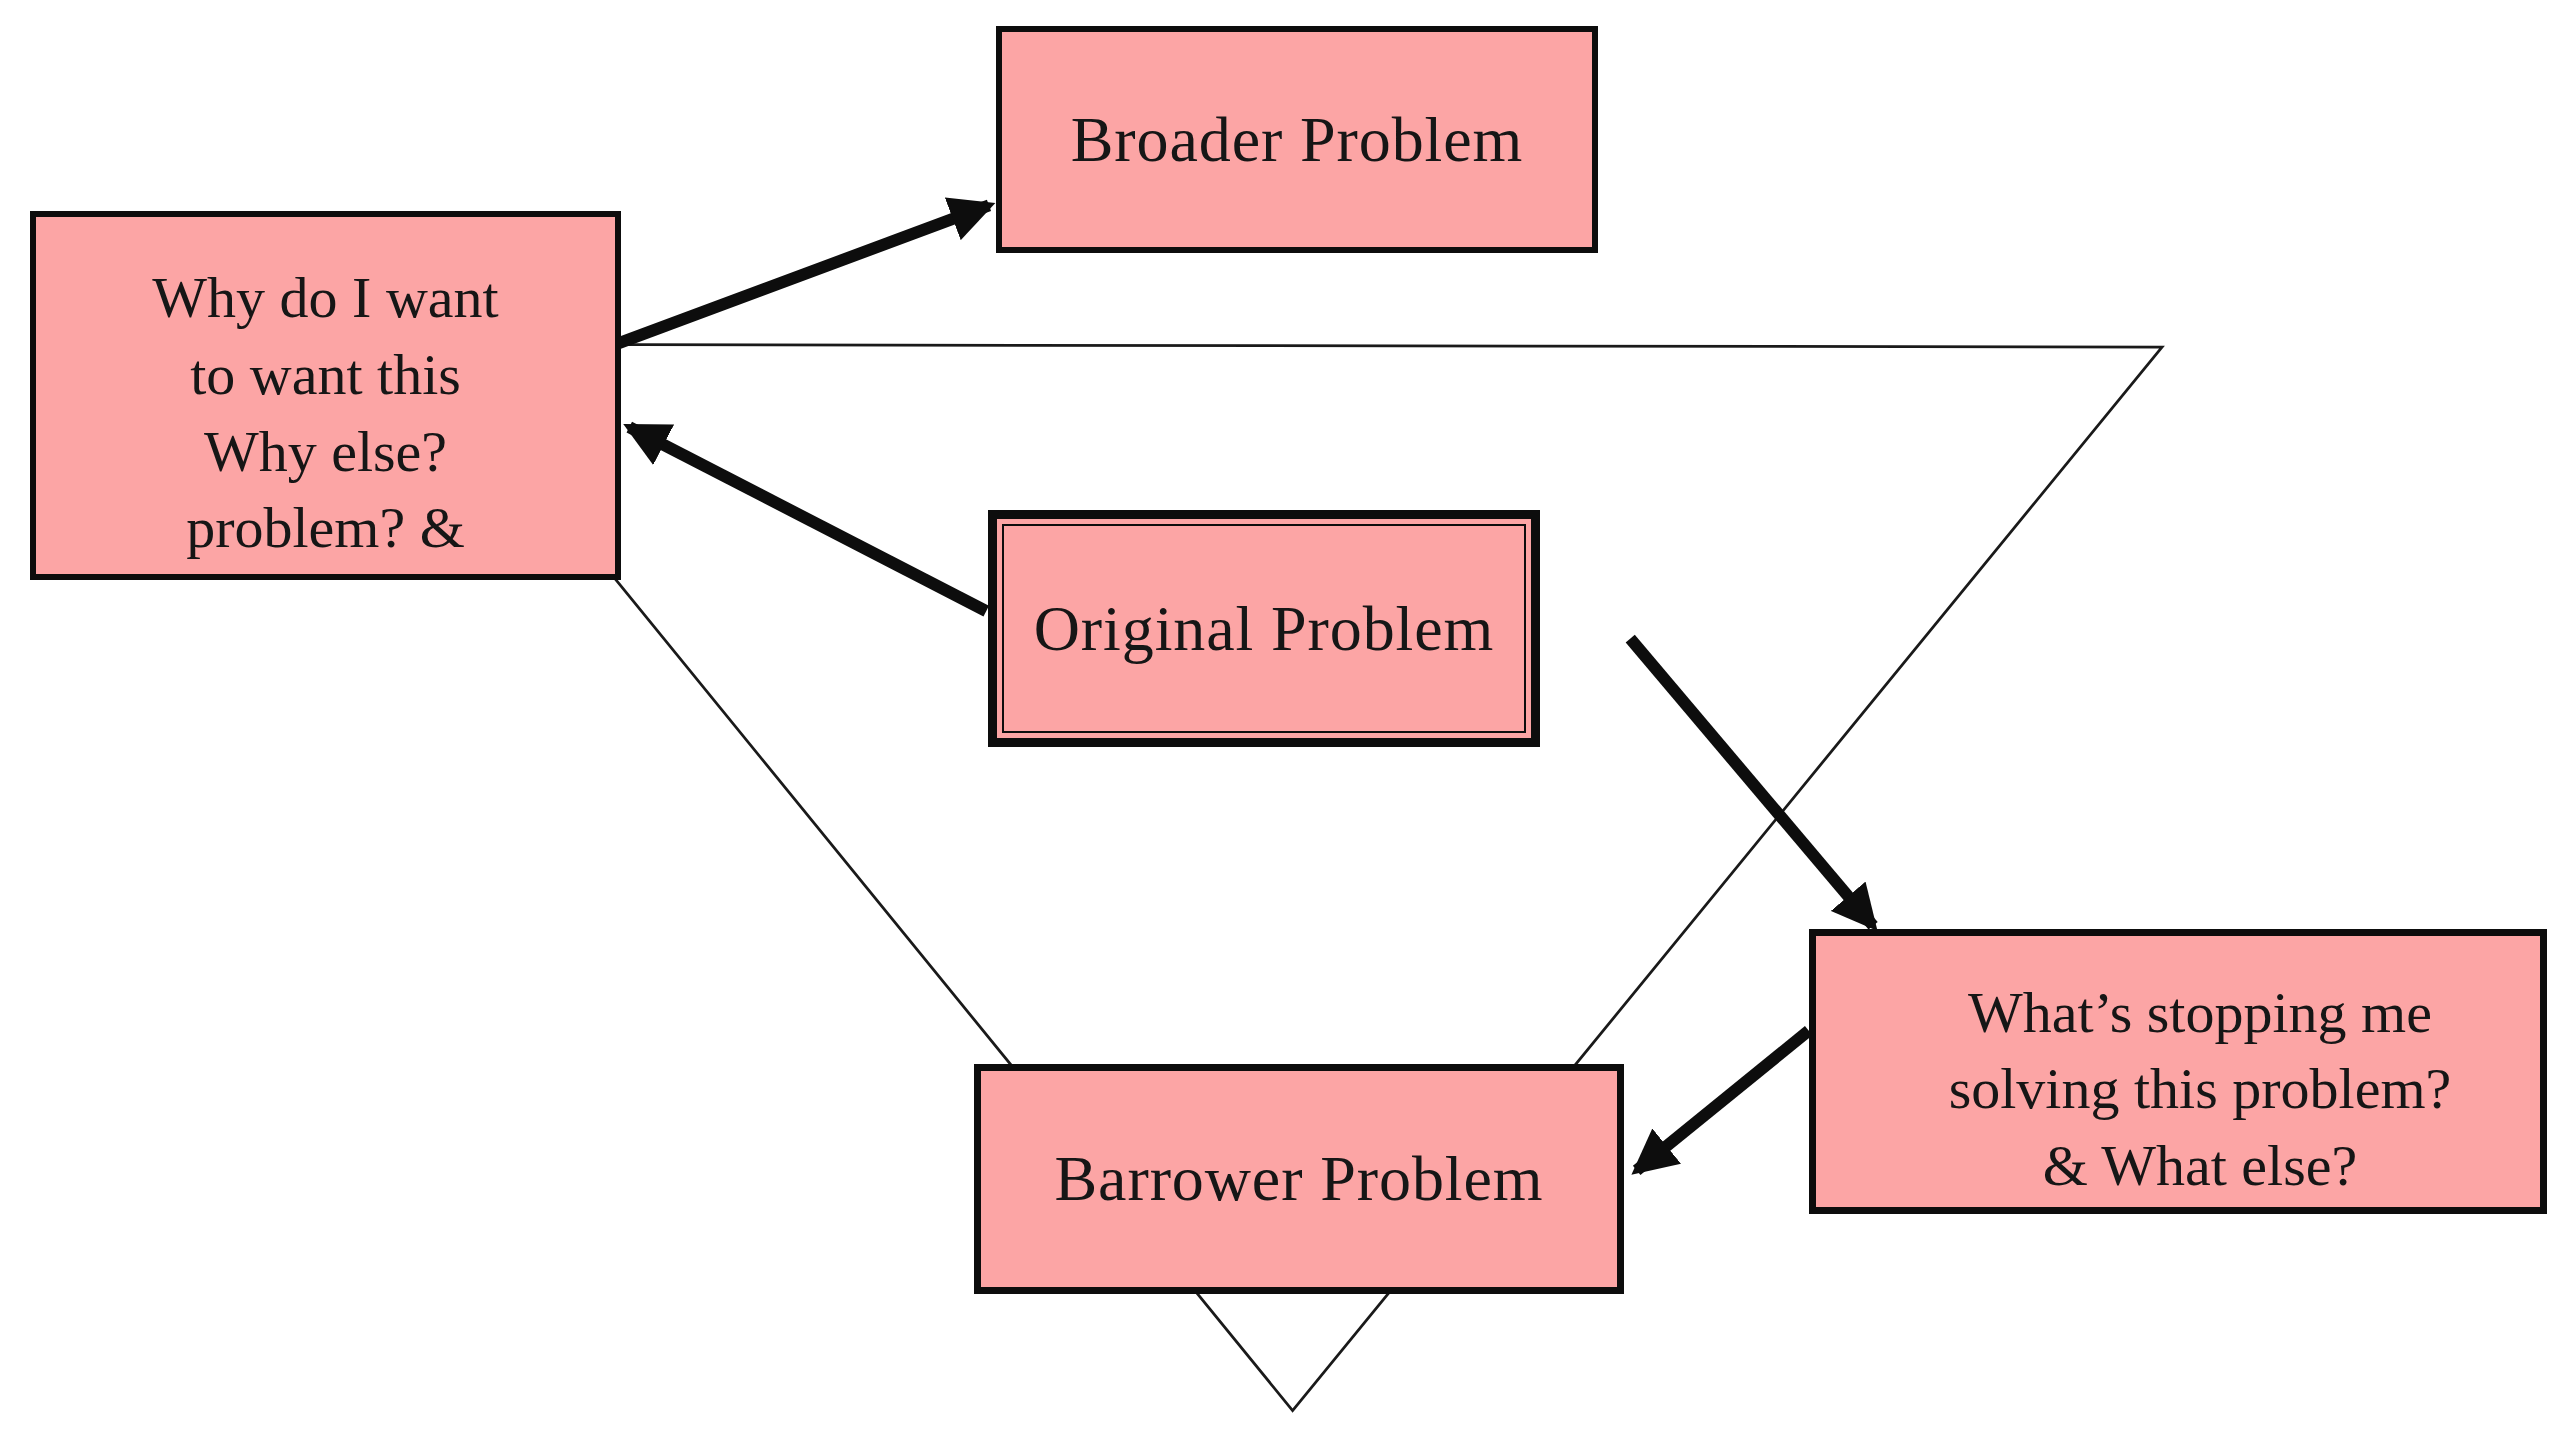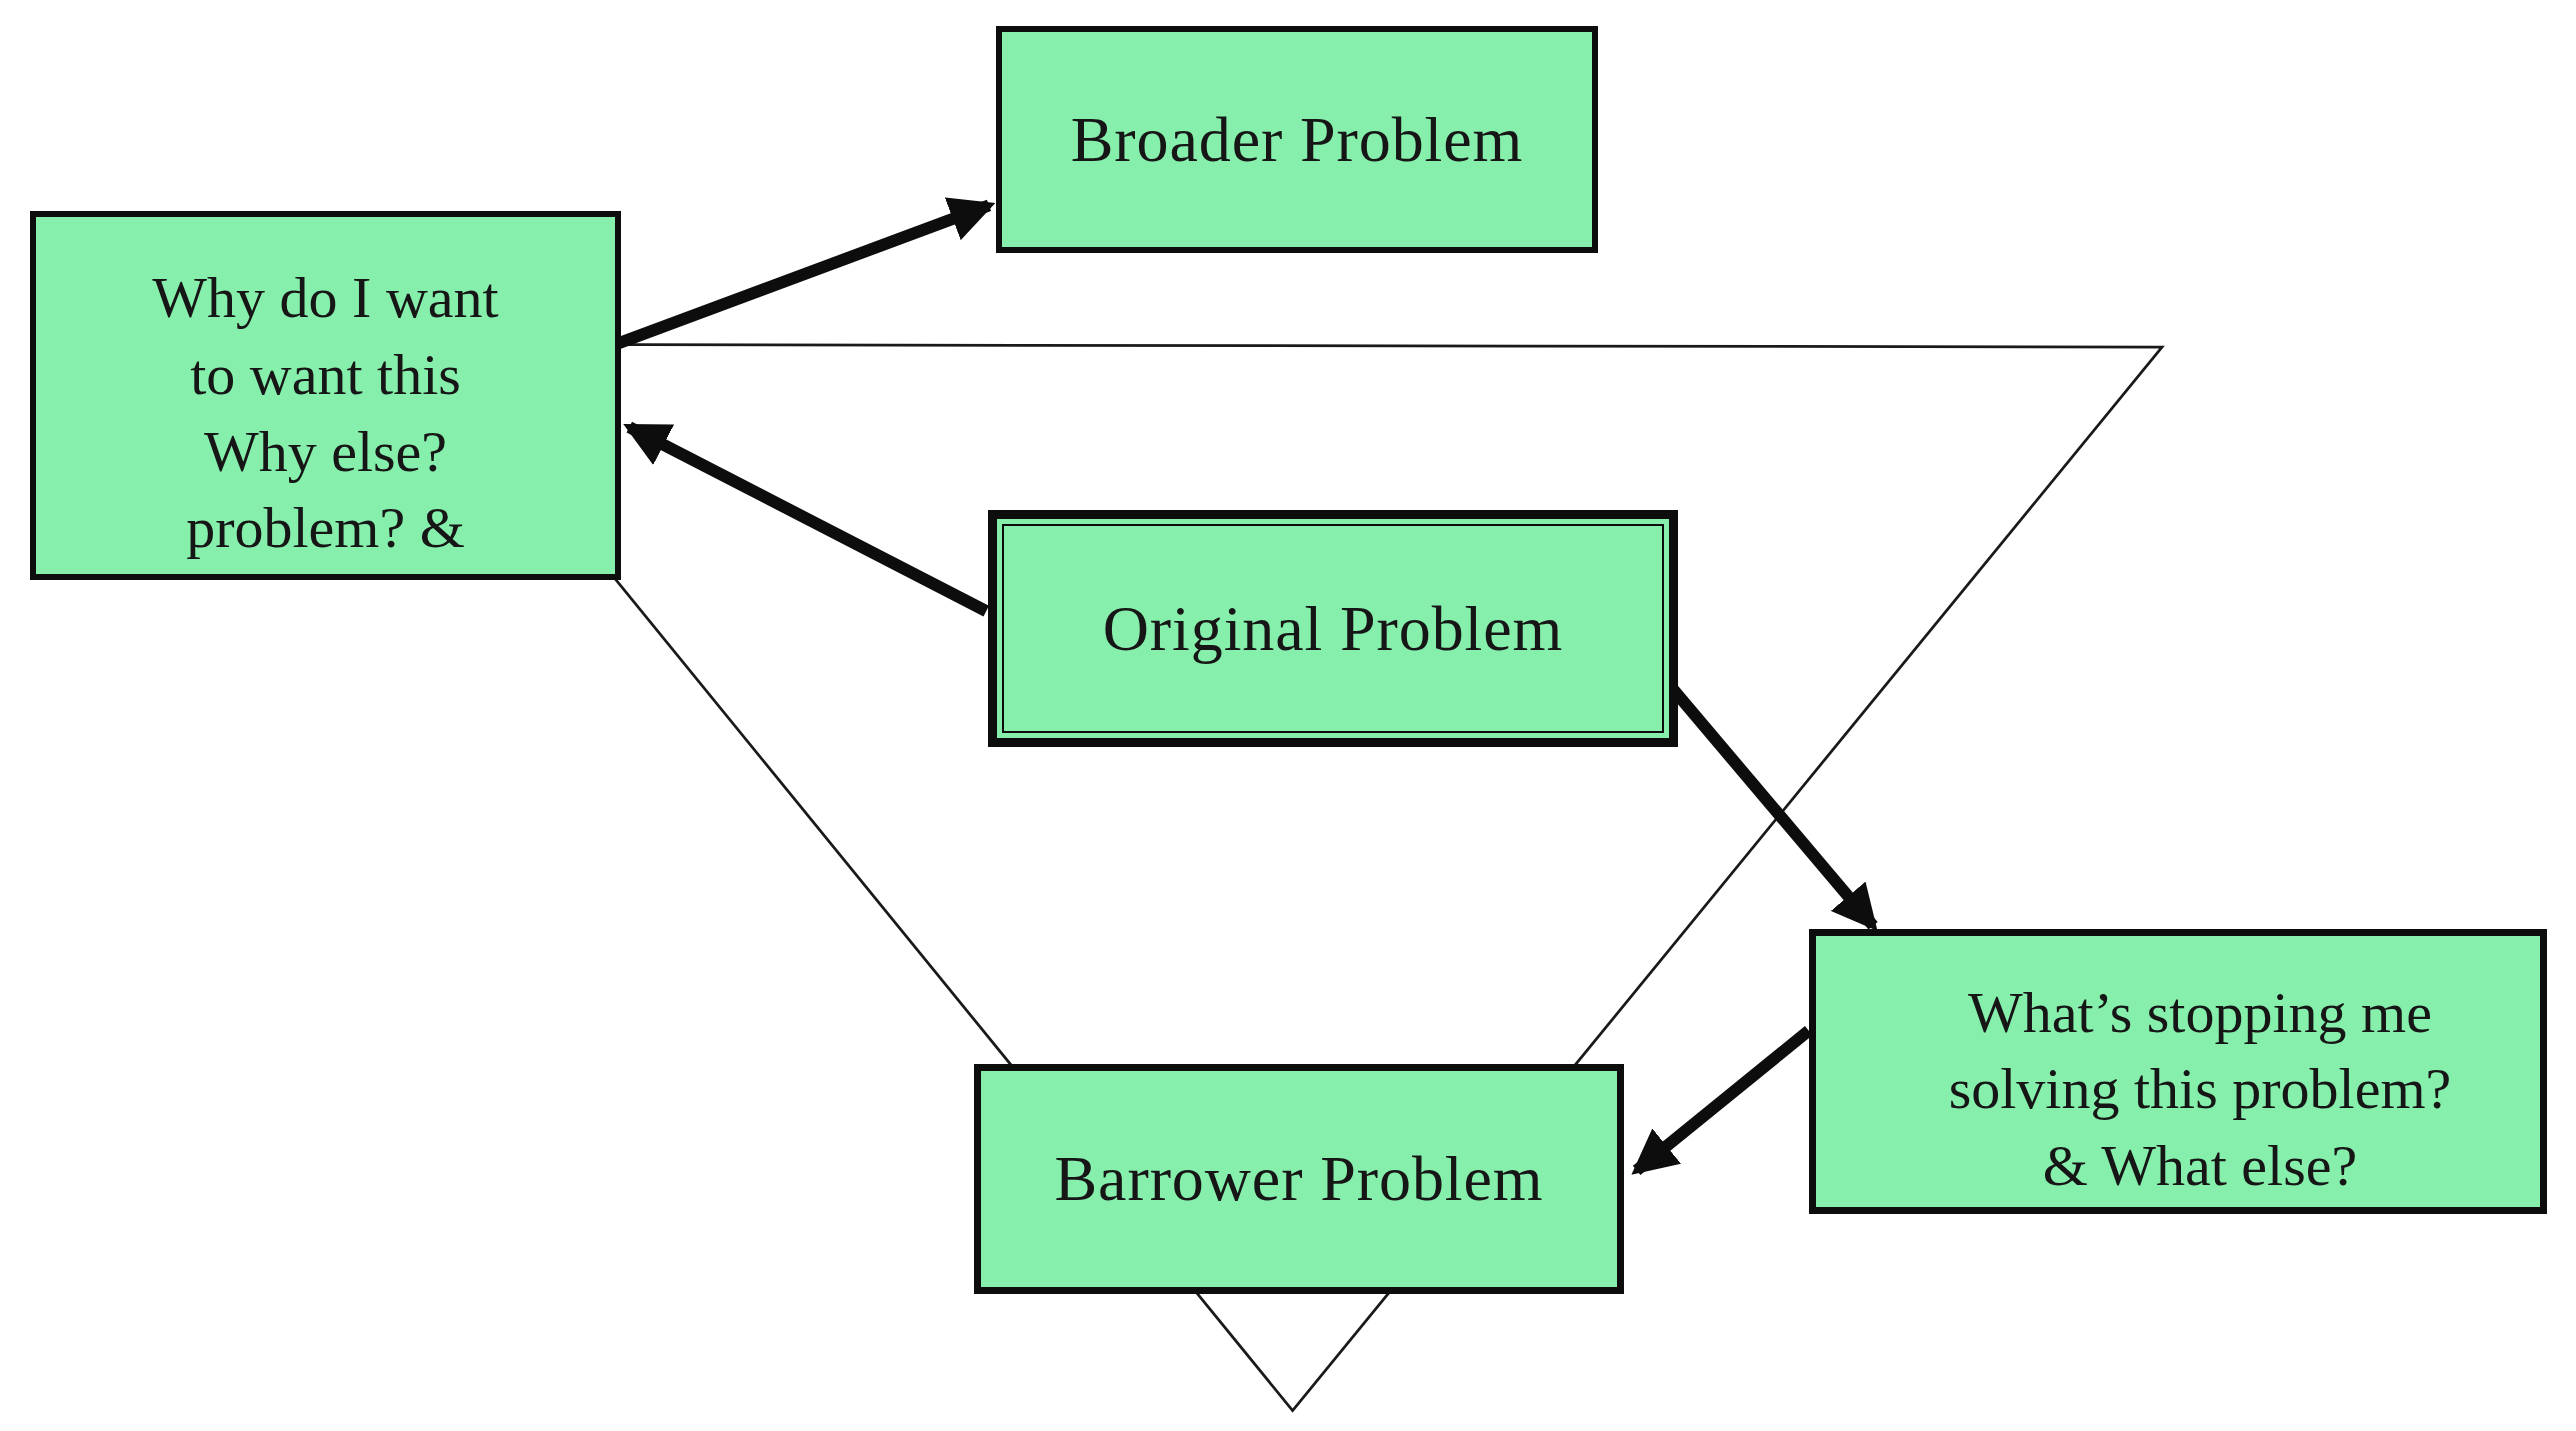--- a/index.html
+++ b/index.html
@@ -19,40 +19,40 @@
   #connector-layer {
     position: absolute;
     left: 0;
     top: 0;
     width: 2576px;
     height: 1432px;
   }
   .box {
     position: absolute;
     box-sizing: border-box;
-    background: #86efac;
+    background: #fca5a5;
     border: 6.4px solid #0d0d0d;
     display: flex;
     align-items: center;
     justify-content: center;
     text-align: center;
   }
   .label-single {
     font-size: 64px;
     letter-spacing: 0.9px;
     white-space: nowrap;
   }
   .label-multi {
     font-size: 58px;
     line-height: 1.32;
     margin-top: 36px;
   }
   #box-why      { left: 30px;   top: 211px;  width: 591px; height: 369px; }
   #box-broader  { left: 996px; top: 26px;   width: 602px; height: 227px; }
-  #box-original { left: 988px; top: 510px;  width: 690px; height: 237px; border-width: 9.2px; }
+  #box-original { left: 988px; top: 510px;  width: 552px; height: 237px; border-width: 9.2px; }
   #box-barrower { left: 974px; top: 1064px; width: 650px; height: 230px; border-width: 7.4px; }
   #box-whats    { left: 1809px; top: 929px; width: 738px; height: 285px; border-width: 7.4px; font-size: 59px; padding-left: 44px; }
   .inner-frame {
     position: absolute;
     inset: 4.6px;
     border: 2.8px solid #0d0d0d;
     display: flex;
     align-items: center;
     justify-content: center;
     text-align: center;

